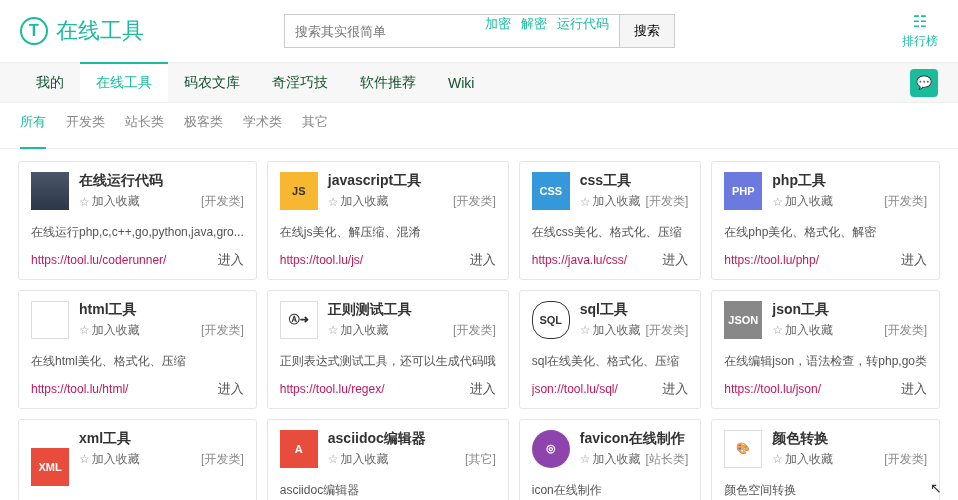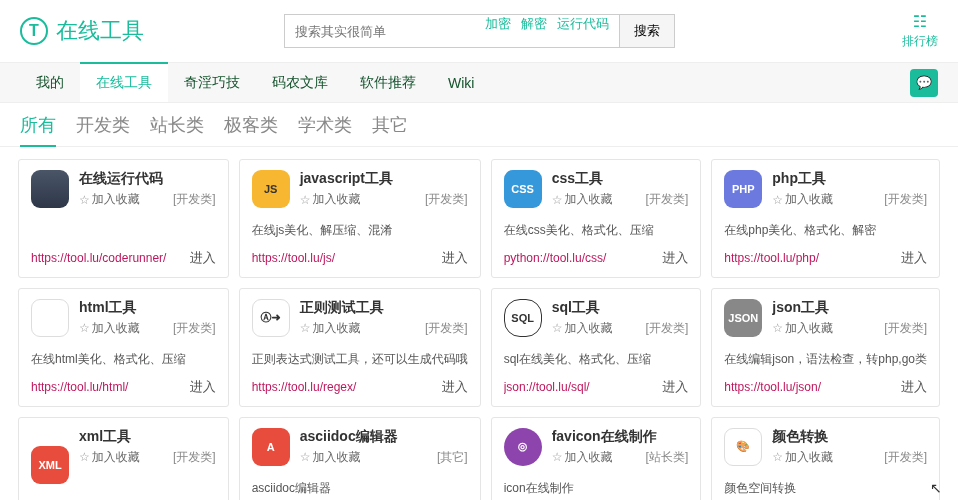--- a/index.html
+++ b/index.html
@@ -15,27 +15,27 @@
 .search-btn { border: 1px solid #ccc; border-width: 0 0 0 1px; background: #f5f5f5; padding: 7px 14px; cursor: pointer; font-size: 13px; }
 .rank-link { margin-left: auto; display: flex; flex-direction: column; align-items: center; color: #1abc9c; font-size: 12px; cursor: pointer; gap: 2px; }
 .rank-icon { font-size: 16px; color: #1abc9c; }
 
 .nav-tabs { display: flex; background: #f7f7f7; border-top: 1px solid #eee; border-bottom: 1px solid #eee; padding: 0 20px; align-items: center; }
 .nav-tab { padding: 10px 16px; color: #14532d; cursor: pointer; font-size: 14px; }
 .nav-tab.active { background: #fff; color: #1abc9c; border-top: 2px solid #1abc9c; margin-top: -1px; }
 .chat-btn { margin-left: auto; width: 28px; height: 28px; background: #1abc9c; border-radius: 4px; display: flex; align-items: center; justify-content: center; color: #fff; cursor: pointer; }
 
 .sub-tabs { display: flex; padding: 10px 20px 0; gap: 20px; border-bottom: 1px solid #eee; }
-.sub-tab { padding-bottom: 8px; color: #888; cursor: pointer; font-size: 18px; }
+.sub-tab { padding-bottom: 16px; color: #888; cursor: pointer; font-size: 13px; }
 .sub-tab.active { color: #1abc9c; border-bottom: 2px solid #1abc9c; margin-bottom: -1px; }
 
 .grid { display: grid; grid-template-columns: repeat(4, 1fr); gap: 10px; padding: 12px 18px; }
 .card { border: 1px solid #e5e5e5; border-radius: 3px; padding: 10px 12px; display: flex; flex-direction: column; min-height: 110px; }
 .card-head { display: flex; gap: 10px; }
-.card-icon { width: 38px; height: 38px; border-radius: 9px; display: flex; align-items: center; justify-content: center; font-size: 11px; font-weight: bold; color: #fff; flex-shrink: 0; }
+.card-icon { width: 38px; height: 38px; border-radius: 0; display: flex; align-items: center; justify-content: center; font-size: 11px; font-weight: bold; color: #fff; flex-shrink: 0; }
 .card-title-area { flex: 1; display: flex; flex-direction: column; }
 .card-title { font-weight: bold; font-size: 14px; color: #333; margin-bottom: 3px; }
 .card-fav-row { display: flex; align-items: center; justify-content: space-between; font-size: 12px; color: #666; }
 .fav { display: flex; align-items: center; gap: 2px; cursor: pointer; }
 .star { color: #999; }
 .cat-tag { color: #888; font-size: 12px; }
 .card-desc { color: #555; font-size: 12px; margin: 14px 0 10px; line-height: 1.4; white-space: nowrap; overflow: hidden; text-overflow: ellipsis; }
 .card-foot { display: flex; justify-content: space-between; align-items: center; margin-top: auto; }
 .card-url { color: #be185d; font-size: 12px; overflow: hidden; text-overflow: ellipsis; white-space: nowrap; flex: 1; }
 .enter-link { color: #555; font-size: 13px; cursor: pointer; margin-left: 8px; }
@@ -73,22 +73,22 @@
   </div>
   <div class="rank-link">
     <span class="rank-icon">☷</span>
     <span>排行榜</span>
   </div>
 </div>
 
 <div class="nav-tabs" id="nav-tabs">
     <div class="nav-tab">我的</div>
     <div class="nav-tab active">在线工具</div>
+    <div class="nav-tab">码农文库</div>
     <div class="nav-tab">奇淫巧技</div>
-    <div class="nav-tab">码农文库</div>
     <div class="nav-tab">软件推荐</div>
     <div class="nav-tab">Wiki</div>
     <div class="chat-btn">💬</div>
   </div>
 <div class="sub-tabs" id="sub-tabs">
     <div class="sub-tab active">所有</div>
     <div class="sub-tab">开发类</div>
     <div class="sub-tab">站长类</div>
     <div class="sub-tab">极客类</div>
     <div class="sub-tab">学术类</div>
@@ -102,20 +102,21 @@
         <div class="card-title">在线运行代码</div>
         <div class="card-fav-row">
           <span class="fav">
               <span class="star">☆</span>
               <span>加入收藏</span>
             </span>
           <span class="cat-tag">[开发类]</span>
         </div>
       </div>
     </div>
+    <div class="card-desc">在线运行php,c,c++,go,python,java,gro...</div>
     <div class="card-foot">
       <span class="card-url">https://tool.lu/coderunner/</span>
       <span class="enter-link">进入</span>
     </div>
     </div>
     <div class="card">
     <div class="card-head">
       <div class="card-icon ic-js">JS</div>
       <div class="card-title-area">
         <div class="card-title">javascript工具</div>
@@ -143,21 +144,21 @@
           <span class="fav">
               <span class="star">☆</span>
               <span>加入收藏</span>
             </span>
           <span class="cat-tag">[开发类]</span>
         </div>
       </div>
     </div>
     <div class="card-desc">在线css美化、格式化、压缩</div>
     <div class="card-foot">
-      <span class="card-url">python://tool.lu/css/</span>
+      <span class="card-url">https://java.lu/css/</span>
       <span class="enter-link">进入</span>
     </div>
     </div>
     <div class="card">
     <div class="card-head">
       <div class="card-icon ic-php">PHP</div>
       <div class="card-title-area">
         <div class="card-title">php工具</div>
         <div class="card-fav-row">
           <span class="fav">

